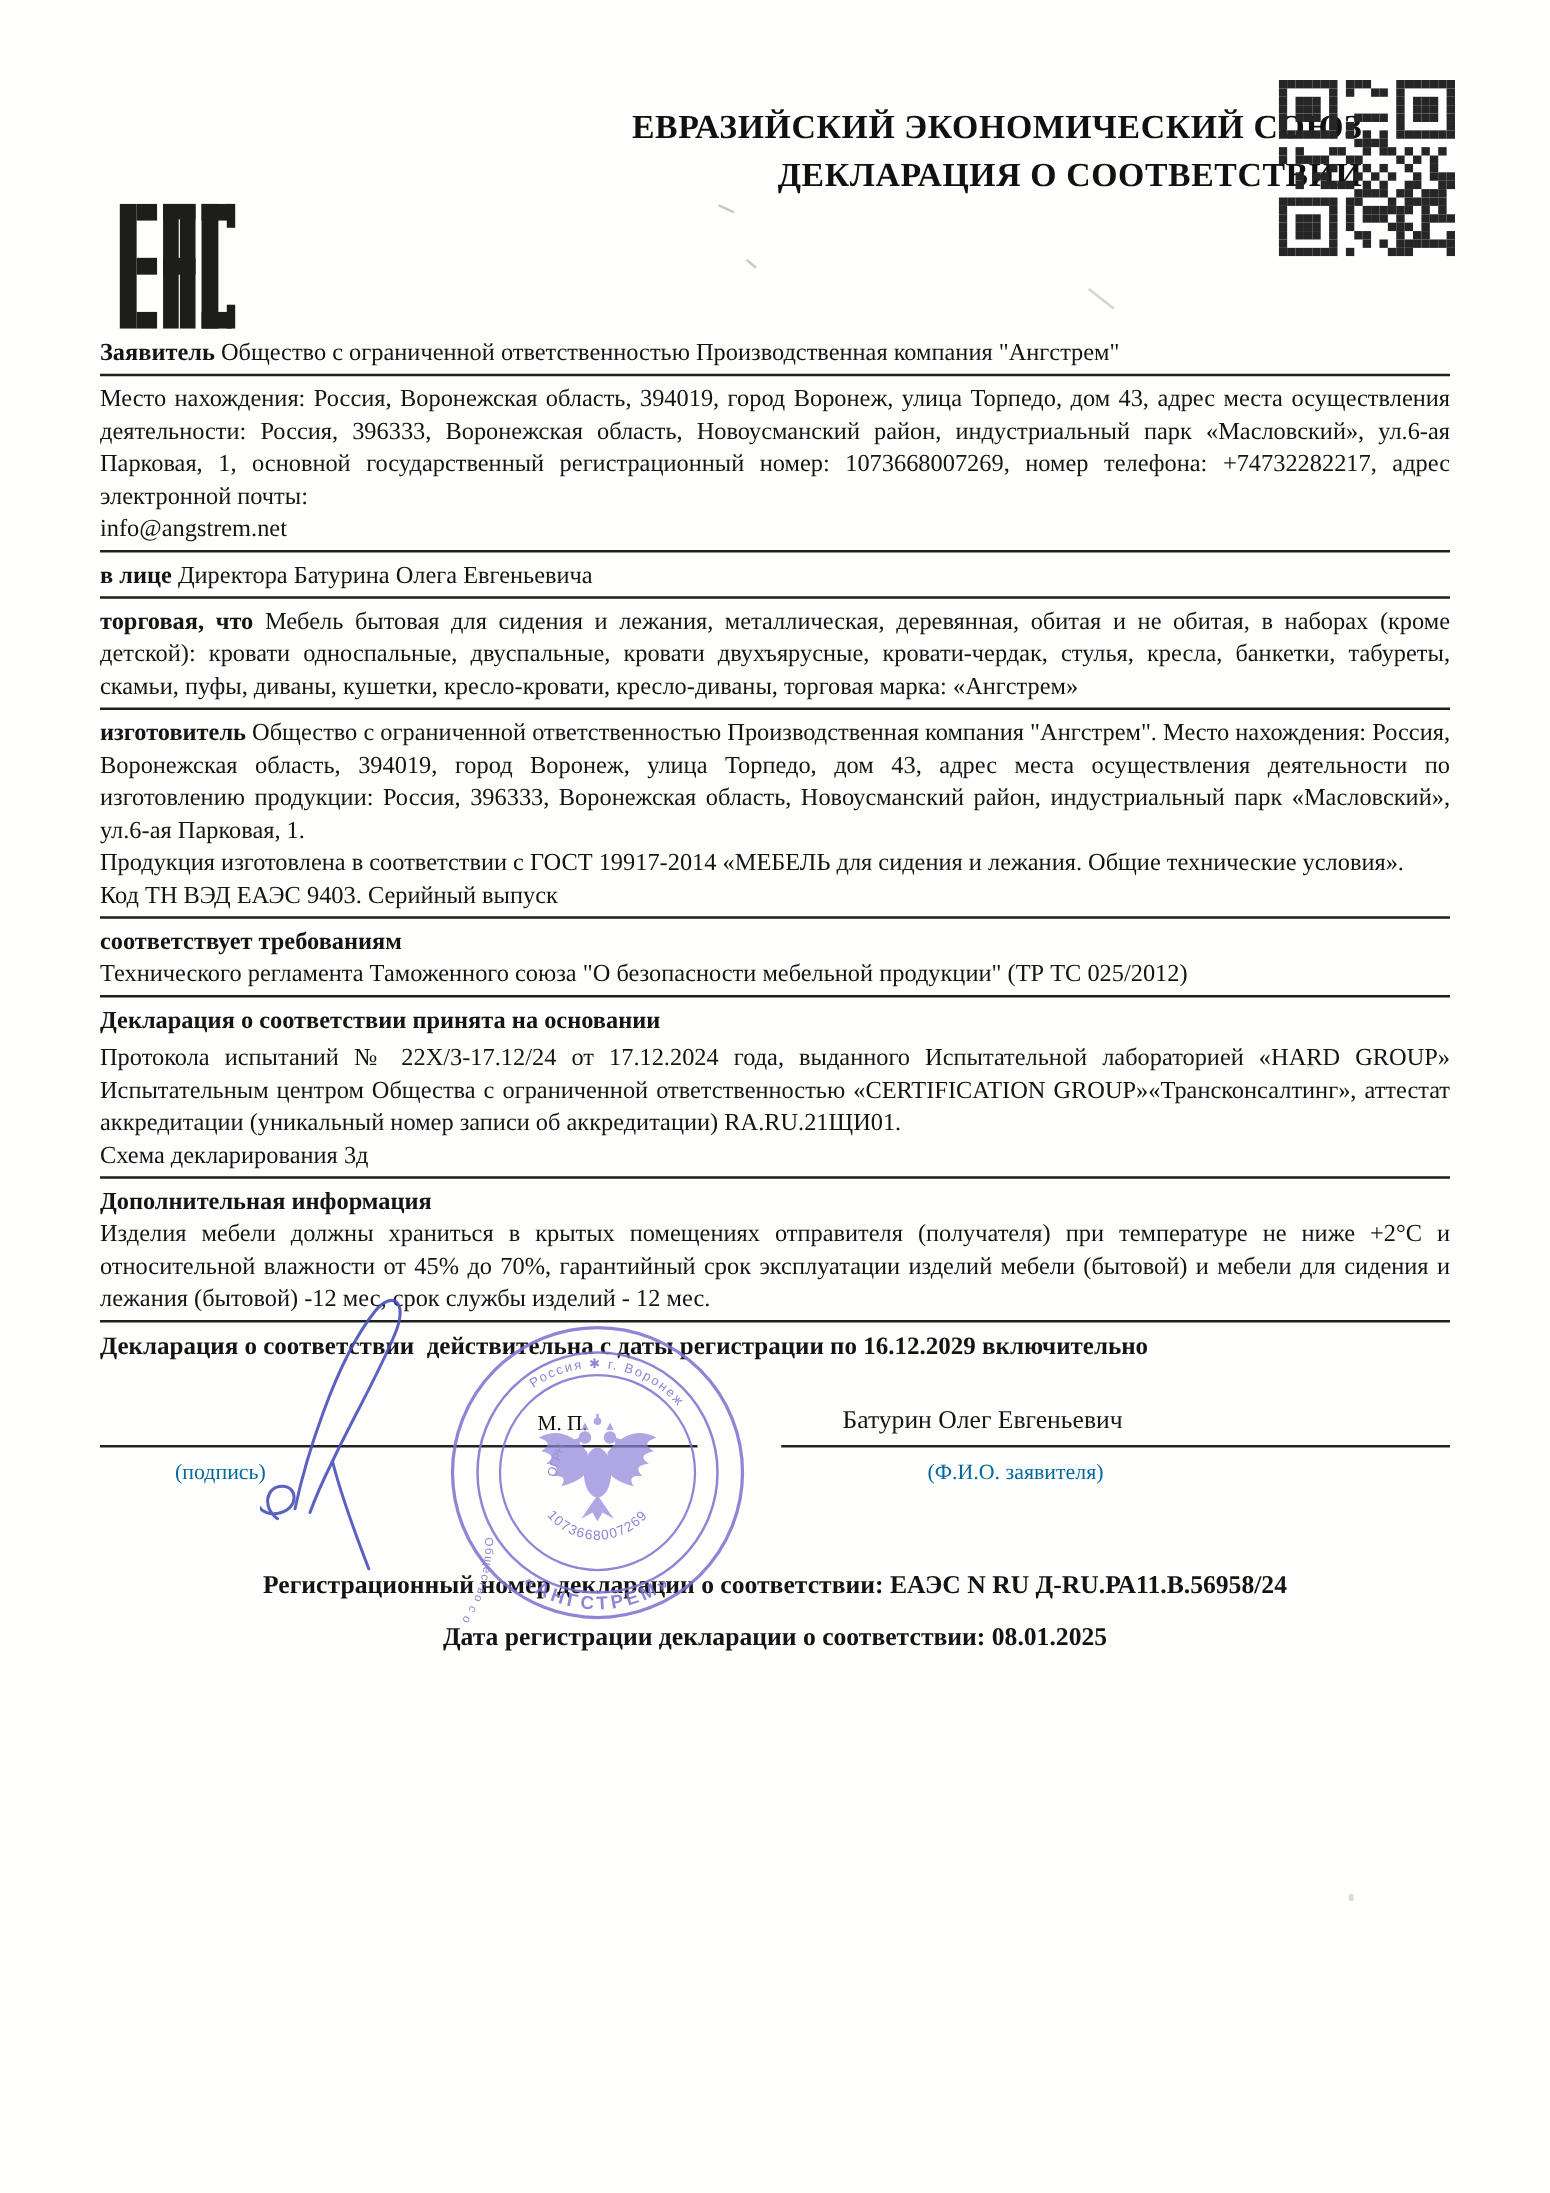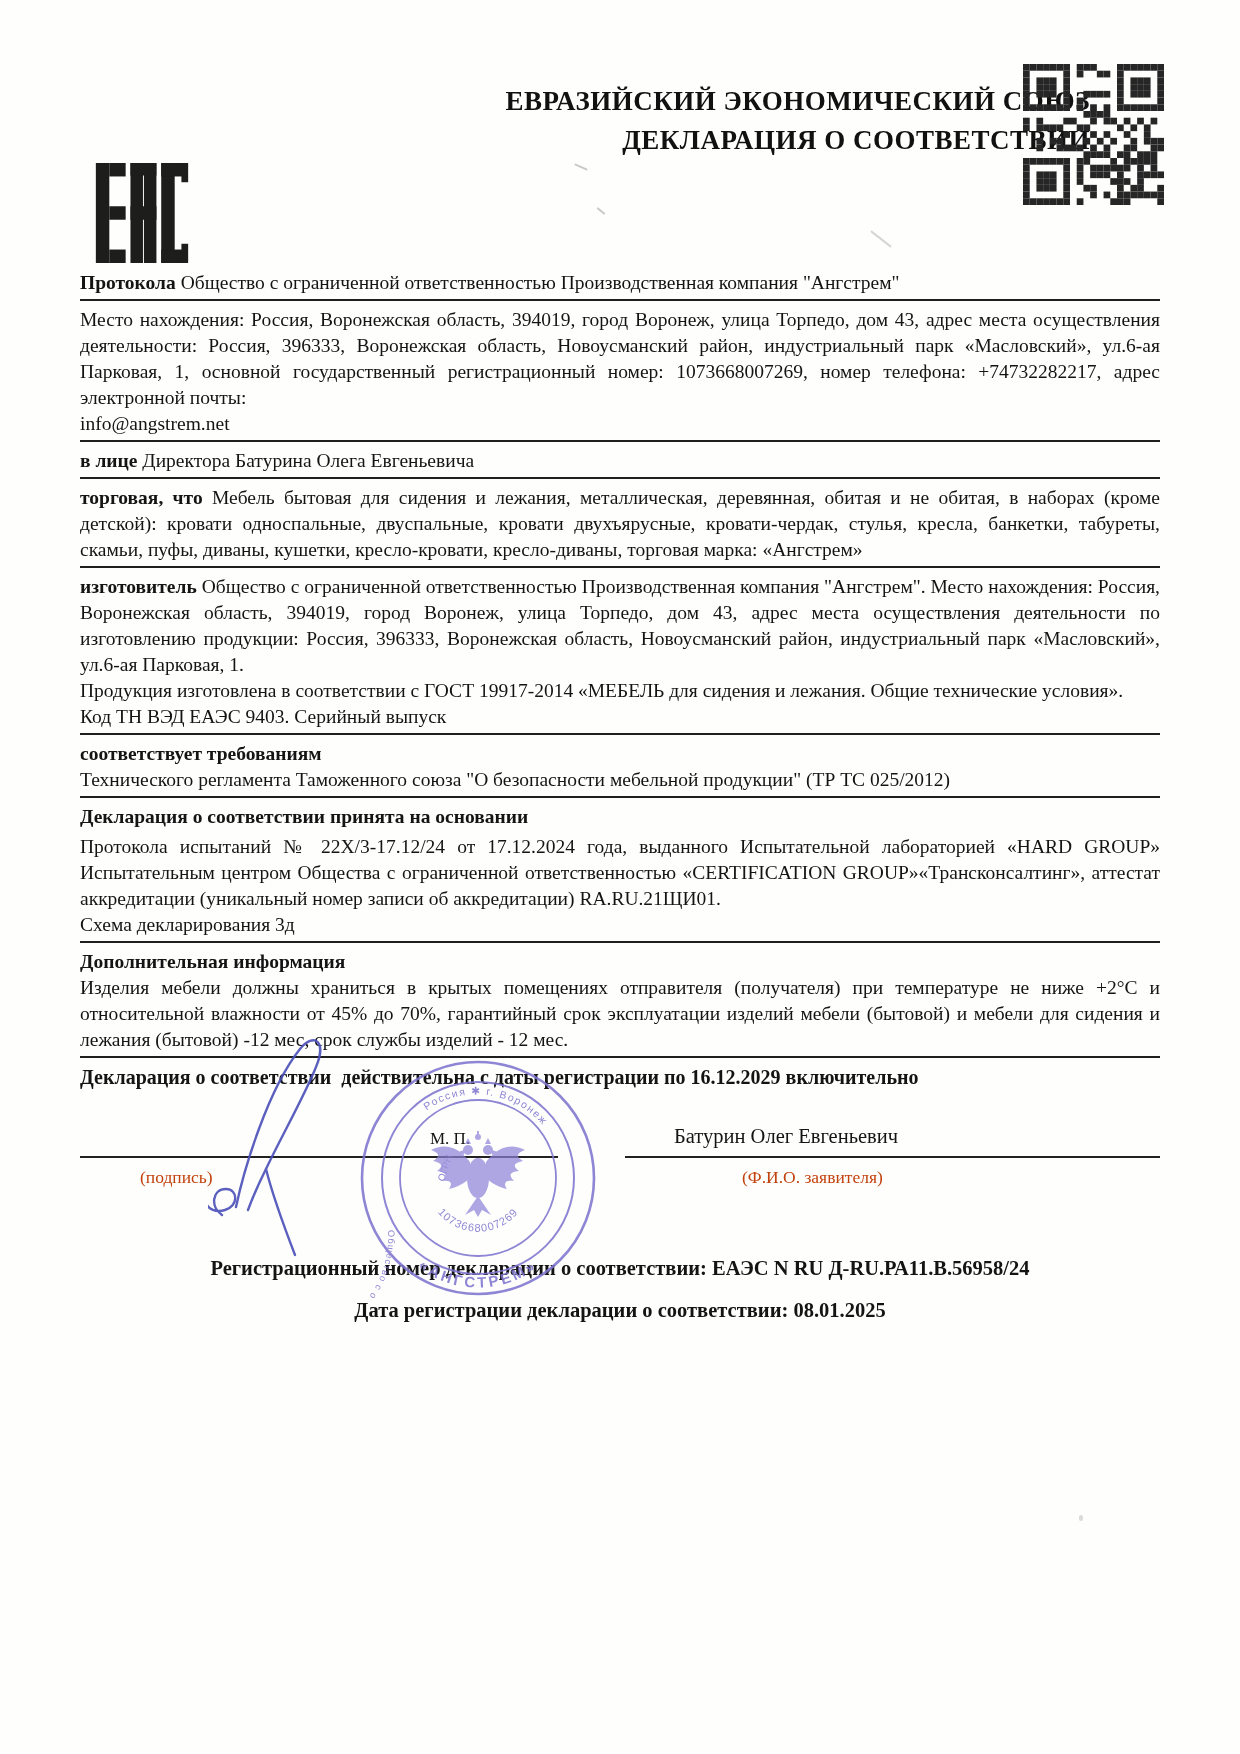--- a/index.html
+++ b/index.html
@@ -16,21 +16,21 @@
   .left{text-align:left;}
   .hr{border:0;border-top:2.5px solid #1f1f1f;margin:3px 0 6px 0;height:0;}
   b.lbl{font-weight:bold;}
   .gap6{margin-top:0;} .gap8{margin-top:4px;}
   .validity{font-weight:bold;font-size:20px;white-space:pre-wrap;}
   
   .sig-block{position:relative;height:150px;}
   .sig-line{position:absolute;top:66px;border-top:2px solid #222;height:0;}
   .sig-line.l{left:0;width:478px;}
   .sig-line.r{left:545px;width:535px;}
-  .cap{position:absolute;top:74px;font-size:17.5px;color:#c2410c;}
+  .cap{position:absolute;top:74px;font-size:17.5px;color:#0369a1;}
   .cap.podp{left:60px;} .cap.fio{left:662px;}
   .mp{position:absolute;left:350px;top:36px;font-size:17px;}
   .fio-name{position:absolute;left:594px;top:33px;font-size:20.5px;}
   .stamp{position:absolute;left:278px;top:-32px;width:240px;height:240px;z-index:3;pointer-events:none;}
   .signature{position:absolute;left:128px;top:-71px;width:190px;height:240px;z-index:3;pointer-events:none;}
   
   .reg{margin:14px 0 0 0;font-weight:bold;font-size:20.5px;line-height:28px;text-align:center;}
   
   .speck{position:absolute;background:#8a8a8a;opacity:.45;border-radius:2px;}
   .s1{left:574px;top:166px;width:14px;height:2px;transform:rotate(24deg);}
@@ -297,21 +297,21 @@
       </svg></div>
 
   <span class="speck s1"></span>
   <span class="speck s2"></span>
   <span class="speck s3"></span>
   <span class="speck s4"></span>
   <span class="speck s5"></span>
 
   <div class="doc">
 
-    <p class="p left"><b class="lbl">Протокола</b> <span>Общество с ограниченной ответственностью Производственная компания "Ангстрем"</span></p>
+    <p class="p left"><b class="lbl">Заявитель</b> <span>Общество с ограниченной ответственностью Производственная компания "Ангстрем"</span></p>
     <div class="hr"></div>
 
     <p class="p">Место нахождения: Россия, Воронежская область, 394019, город Воронеж, улица Торпедо, дом 43, адрес места осуществления деятельности: Россия, 396333, Воронежская область, Новоусманский район, индустриальный парк «Масловский», ул.6-ая Парковая, 1, основной государственный регистрационный номер: 1073668007269, номер телефона: +74732282217, адрес электронной почты:</p>
     <p class="p left">info@angstrem.net</p>
     <div class="hr"></div>
 
     <p class="p left"><b class="lbl">в лице</b> <span>Директора Батурина Олега Евгеньевича</span></p>
     <div class="hr"></div>
 
     <p class="p"><b class="lbl">торговая, что</b> <span>Мебель бытовая для сидения и лежания, металлическая, деревянная, обитая и не обитая, в наборах (кроме детской): кровати односпальные, двуспальные, кровати двухъярусные, кровати-чердак, стулья, кресла, банкетки, табуреты, скамьи, пуфы, диваны, кушетки, кресло-кровати, кресло-диваны, торговая марка: «Ангстрем»</span></p>

